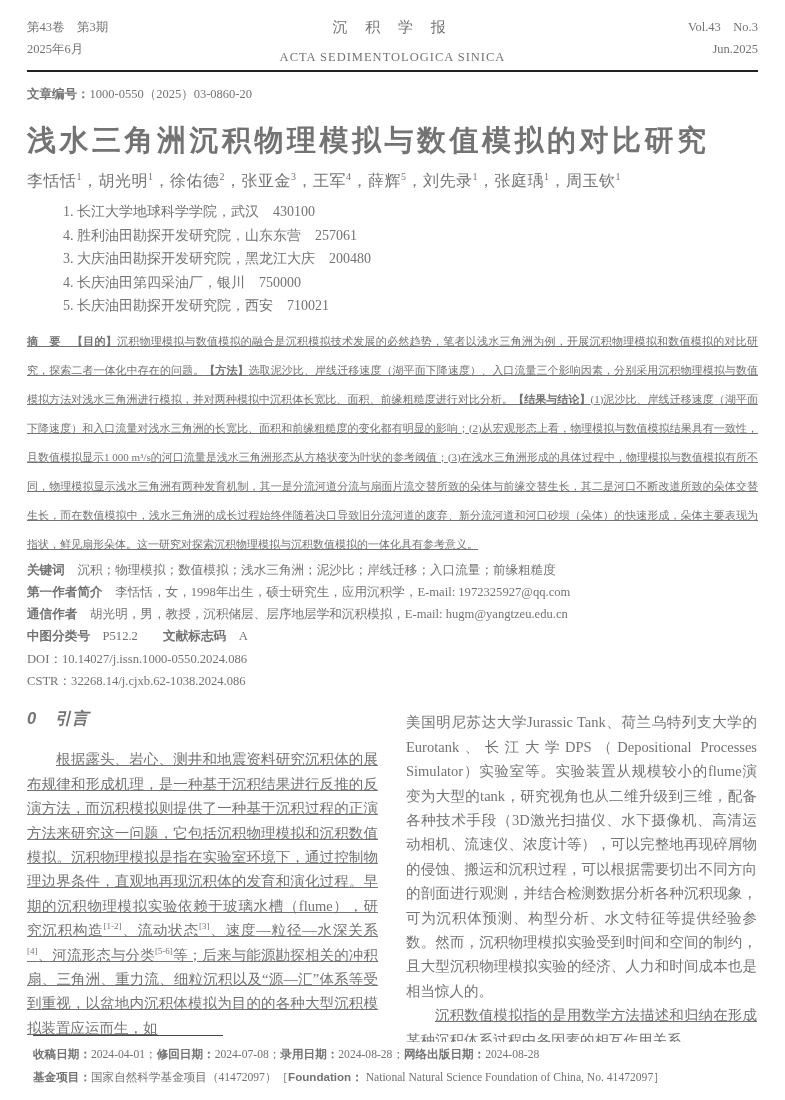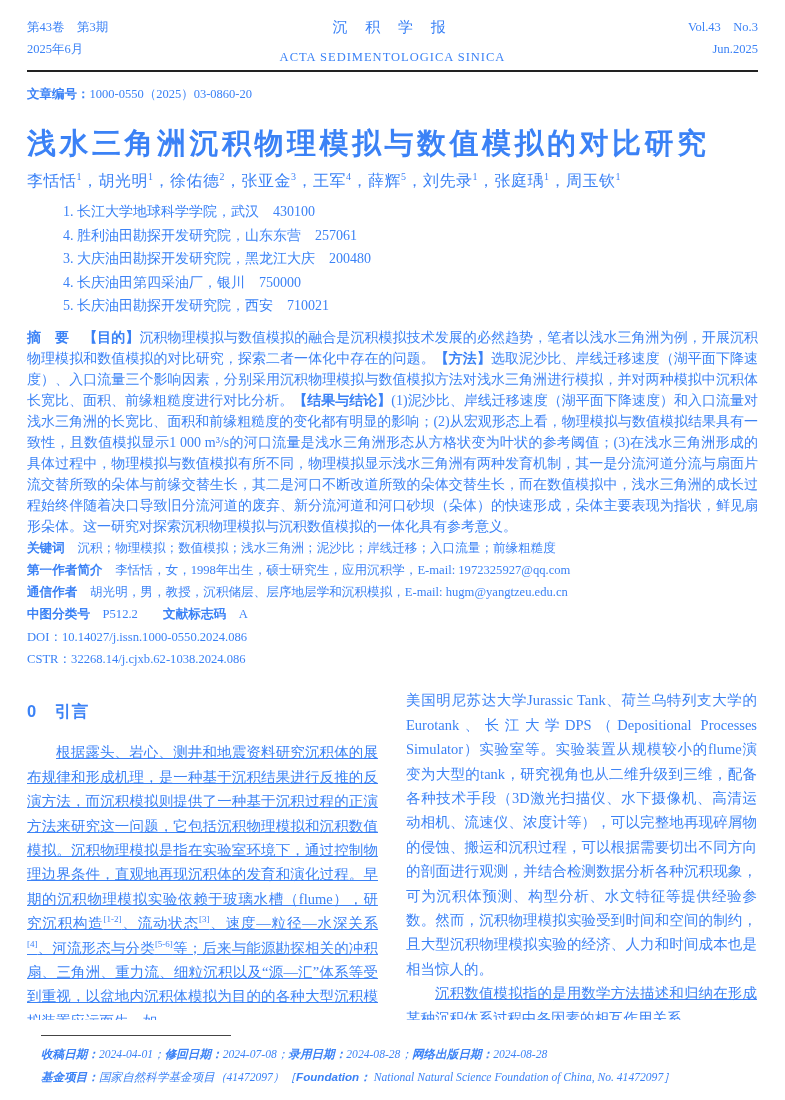--- a/index.html
+++ b/index.html
@@ -4,21 +4,21 @@
 <style>
   html,body{margin:0;padding:0;background:#888;}
   .page{
     position:relative;
     width:785px;height:1100px;
     margin:0 auto;
     background:#ffffff;
     box-sizing:border-box;
     padding:16px 27px 0 27px;
     font-family:"Liberation Serif","DejaVu Serif",serif;
-    color:#3b82f6;
+    color:#737373;
     overflow:hidden;
   }
   .b{font-family:"Liberation Sans","DejaVu Sans",sans-serif;font-weight:bold;}
   sup{font-size:0.62em;vertical-align:super;line-height:0;}
 
   
   .jheader{
     display:flex;justify-content:space-between;align-items:flex-start;
     border-bottom:2.5px solid #222;
     padding-bottom:8px;height:46px;
@@ -29,51 +29,51 @@
   .jname-cn{font-size:15px;letter-spacing:7px;line-height:22px;}
   .jname-en{font-size:12.5px;letter-spacing:1px;line-height:22px;margin-top:8px;}
 
   
   .artnum{margin-top:14px;font-size:12.5px;}
   .artnum .lab{font-family:"Liberation Sans","DejaVu Sans",sans-serif;font-weight:bold;}
 
   
   .title{
     margin-top:20px;
-    font-family:Liberation Serif, serif;
+    font-family:Liberation Mono, monospace;
     font-weight:bold;font-size:29px;letter-spacing:3.5px;
     line-height:40px;white-space:nowrap;
   }
 
   
   .authors{margin-top:8px;font-size:16px;letter-spacing:0.5px;}
   .authors sup{font-size:10px;}
 
   
   .affils{margin-top:8px;font-size:14px;line-height:23.5px;margin-left:36px;}
 
   
-  .abstract{margin-top:9px;font-size:14px;line-height:21px;text-align:justify;}
+  .abstract{margin-top:9px;font-size:11px;line-height:29px;text-align:justify;text-decoration:underline;}
   .metaline{font-size:12.6px;line-height:22.3px;text-align:justify;}
 
   
   .columns{display:flex;gap:28px;margin-top:14px;height:336px;overflow:hidden;}
   .col{width:351px;box-sizing:border-box;}
   .sec-heading{
     font-family:"Liberation Sans","DejaVu Sans",sans-serif;
-    font-weight:bold;font-size:16.5px;margin:17px 0 17px 0;letter-spacing:0.5px;
+    font-weight:bold;font-size:16.5px;margin:2px 0 17px 0;letter-spacing:0.5px;font-style:italic;
   }
   .sec-heading .num{margin-right:18px;}
   .bodytext{font-size:14.5px;line-height:24.4px;text-align:justify;margin:0;}
   .indent{text-indent:2em;text-decoration:underline;}
   .bodytext sup{font-size:9px;}
   .colright{padding-top:4px;}
 
   
-  .footer{position:absolute;left:41px;bottom:12px;width:731px;font-style:italic;}
+  .footer{position:absolute;left:33px;bottom:12px;width:731px;}
   .foot-rule{width:190px;border-top:1.5px solid #444;margin-bottom:7px;}
   .footline{font-size:11.6px;line-height:21.5px;text-align:justify;}
 </style>
 </head>
 <body>
 
 <div class="page">
 
   <div class="jheader">
     <div class="jh-left">

